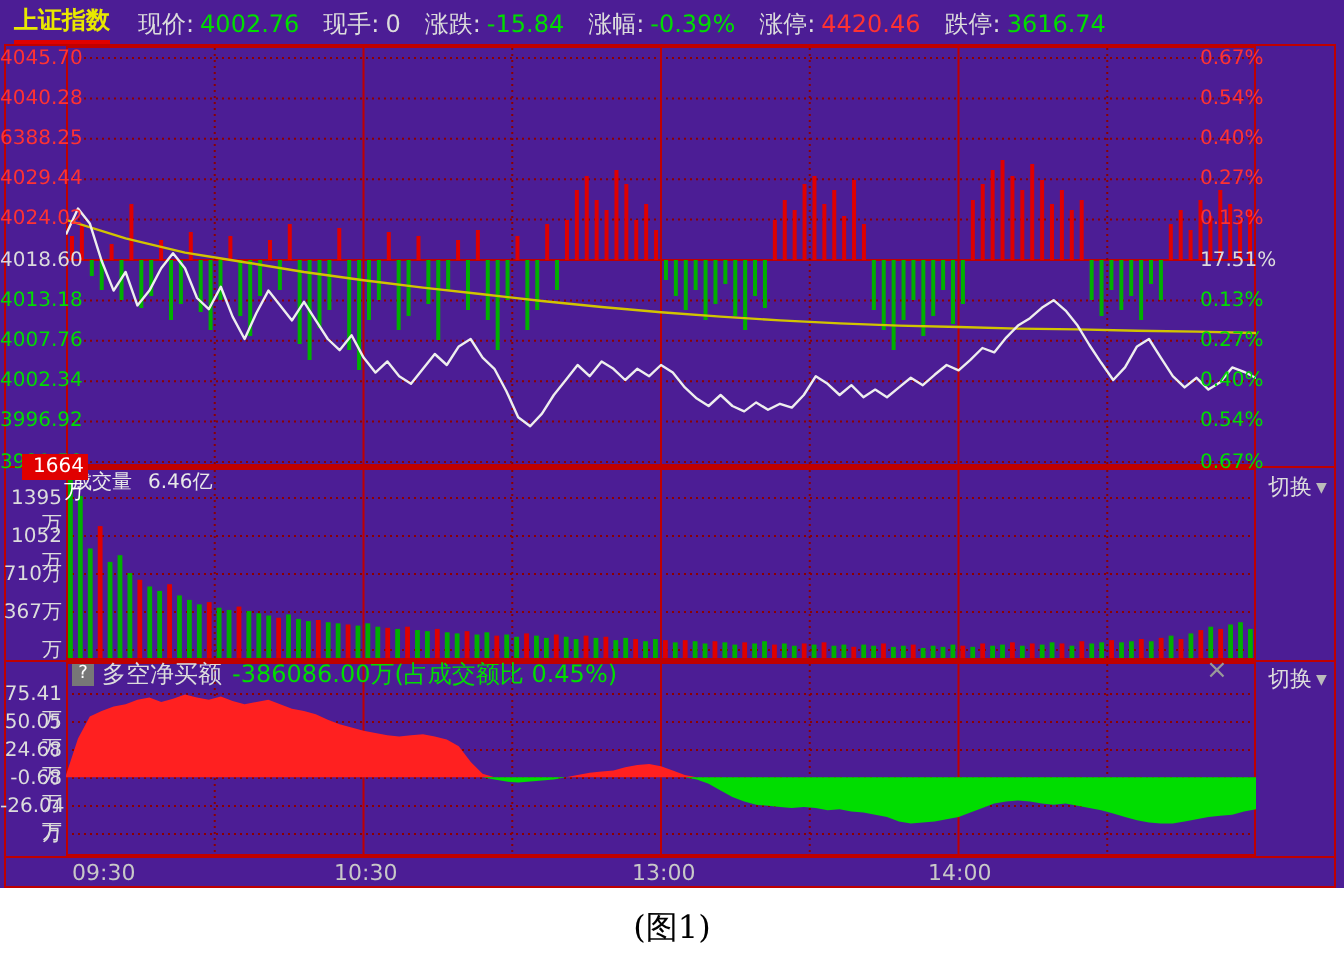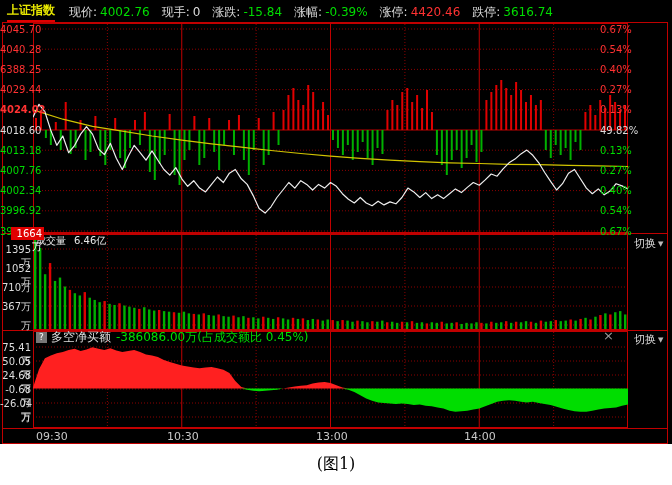--- a/index.html
+++ b/index.html
@@ -1,17 +1,17 @@
 <!DOCTYPE html>
 <html><head>
 <meta charset="utf-8">
 <style>
   * { margin:0; padding:0; box-sizing:border-box; }
   body { background:#ffffff; font-family:"DejaVu Sans","Liberation Sans",sans-serif; }
-  .screen { position:relative; width:672px; height:444px; background:#000000; overflow:hidden; }
+  .screen { position:relative; width:672px; height:444px; background:#4c1d95; overflow:hidden; }
 
   .hdr { position:absolute; top:3px; left:0; height:18px; display:flex; align-items:center;
          padding-left:7px; font-size:12px; white-space:nowrap; }
   .sym { color:#e8e800; font-weight:bold; padding-bottom:1px; border-bottom:2px solid #e00000; margin-right:14px; }
   .fld-l { color:#dcdcdc; margin-right:3px; }
   .fld-v { margin-right:12px; }
 
   .frame { position:absolute; left:2px; top:22px; width:666px; height:422px; border:1px solid #c00000; }
   .sep { position:absolute; left:2px; width:666px; height:1px; background:#c00000; z-index:3; }
 
@@ -370,33 +370,33 @@
   <div class="close-x">×</div>
   <div class="switch" style="top:332px">
     <span>切换</span><span class="tri">▼</span>
   </div>
 
   <div class="timebar"></div>
 <div class="axlbl lft" style="top: 23px; color: rgb(255, 50, 50);">4045.70</div>
     <div class="axlbl lft" style="top: 43px; color: rgb(255, 50, 50);">4040.28</div>
     <div class="axlbl lft" style="top: 63px; color: rgb(255, 50, 50);">6388.25</div>
     <div class="axlbl lft" style="top: 83px; color: rgb(255, 50, 50);">4029.44</div>
-    <div class="axlbl lft" style="top: 103px; color: rgb(255, 50, 50); font-weight: bold;">4024.02</div>
+    <div class="axlbl lft" style="top: 103px; color: rgb(255, 50, 50);">4024.02</div>
     <div class="axlbl lft" style="top: 124px; color: rgb(220, 220, 220);">4018.60</div>
     <div class="axlbl lft" style="top: 144px; color: rgb(0, 221, 0);">4013.18</div>
     <div class="axlbl lft" style="top: 164px; color: rgb(0, 221, 0);">4007.76</div>
     <div class="axlbl lft" style="top: 184px; color: rgb(0, 221, 0);">4002.34</div>
     <div class="axlbl lft" style="top: 204px; color: rgb(0, 221, 0);">3996.92</div>
     <div class="axlbl lft" style="top: 225px; color: rgb(0, 221, 0);">3991.50</div>
     <div class="axlbl rgt" style="top: 23px; color: rgb(255, 50, 50);">0.67%</div>
     <div class="axlbl rgt" style="top: 43px; color: rgb(255, 50, 50);">0.54%</div>
     <div class="axlbl rgt" style="top: 63px; color: rgb(255, 50, 50);">0.40%</div>
     <div class="axlbl rgt" style="top: 83px; color: rgb(255, 50, 50);">0.27%</div>
     <div class="axlbl rgt" style="top: 103px; color: rgb(255, 50, 50);">0.13%</div>
-    <div class="axlbl rgt" style="top: 124px; color: rgb(220, 220, 220);">49.82%</div>
+    <div class="axlbl rgt" style="top: 124px; color: rgb(220, 220, 220);">17.51%</div>
     <div class="axlbl rgt" style="top: 144px; color: rgb(0, 221, 0);">0.13%</div>
     <div class="axlbl rgt" style="top: 164px; color: rgb(0, 221, 0);">0.27%</div>
     <div class="axlbl rgt" style="top: 184px; color: rgb(0, 221, 0);">0.40%</div>
     <div class="axlbl rgt" style="top: 204px; color: rgb(0, 221, 0);">0.54%</div>
     <div class="axlbl rgt" style="top: 225px; color: rgb(0, 221, 0);">0.67%</div>
     <div class="axlbl lft" style="top: 243px; color: rgb(220, 220, 220);">1395万</div>
     <div class="axlbl lft" style="top: 262px; color: rgb(220, 220, 220);">1052万</div>
     <div class="axlbl lft" style="top: 281px; color: rgb(220, 220, 220);">710万</div>
     <div class="axlbl lft" style="top: 300px; color: rgb(220, 220, 220);">367万</div>
     <div class="axlbl lft" style="top: 319px; color: rgb(220, 220, 220);">万</div>

